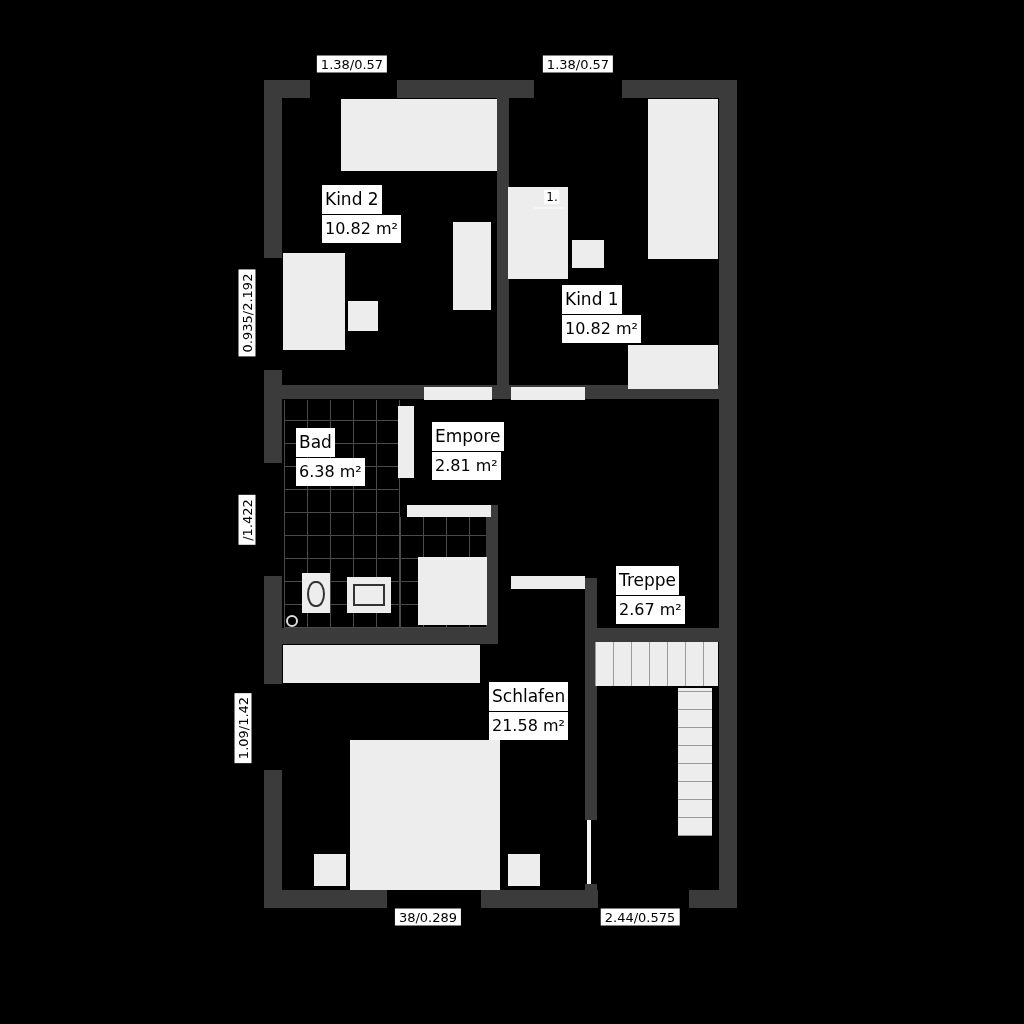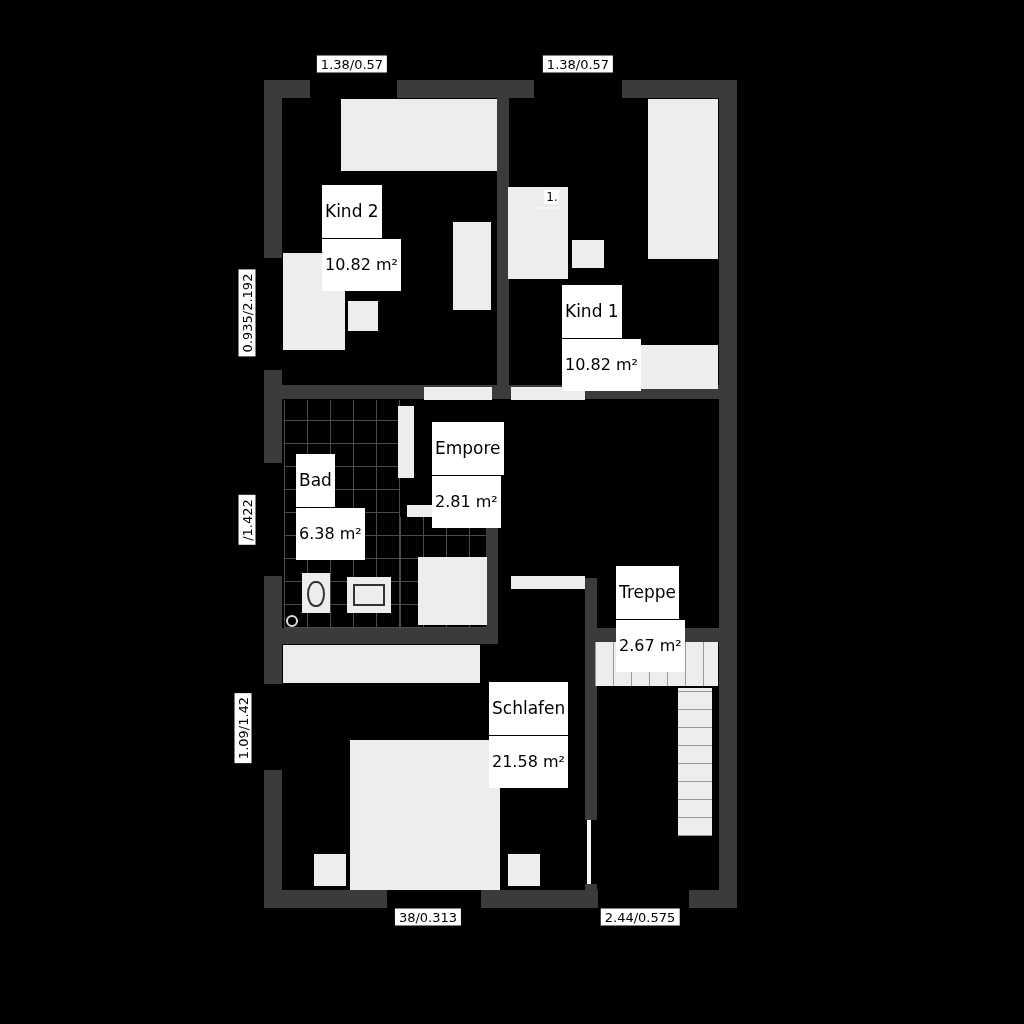--- a/index.html
+++ b/index.html
@@ -13,21 +13,21 @@
           repeating-linear-gradient(0deg,#4a4a4a 0 1px,transparent 1px 23px),
           repeating-linear-gradient(90deg,#4a4a4a 0 1px,transparent 1px 23px);}
   .stair-h{background-image:repeating-linear-gradient(90deg,#9a9a9a 0 1px,transparent 1px 18px);}
   .stair-v{background-image:repeating-linear-gradient(0deg,#9a9a9a 0 1px,transparent 1px 18px);}
   .toilet::after{content:"";position:absolute;left:5px;top:8px;right:5px;bottom:6px;
         border:2px solid #333;border-radius:45%/50%;}
   .sink::after{content:"";position:absolute;left:6px;top:7px;right:6px;bottom:7px;
         border:2px solid #333;}
   .dot{position:absolute;width:8px;height:8px;border:2px solid #ddd;border-radius:50%;background:#000;}
   .room-label{position:absolute;display:flex;flex-direction:column;align-items:flex-start;gap:1px;z-index:5;}
-  .room-label span{background:#fff;color:#000;padding:16px 3px;line-height:1.25;white-space:nowrap;}
+  .room-label span{background:#fff;color:#000;padding:4px 3px;line-height:1.25;white-space:nowrap;}
   .rname{font-size:17px;}
   .rarea{font-size:16px;}
   .dim{position:absolute;background:#fff;color:#000;font-size:13px;padding:1px 4px;
        white-space:nowrap;transform:translate(-50%,-50%);z-index:6;}
   .dim.vert{transform:translate(-50%,-50%) rotate(-90deg);}
   .dim.small{font-size:12px;padding:0 2px;}
 </style>
 </head>
 <body>
 
@@ -90,21 +90,21 @@
   <div class="f" style="left:508px;top:854px;width:32px;height:32px"></div>
 
   <div class="room-label" style="left:322px;top:185px">
     <span class="rname">Kind 2</span>
     <span class="rarea">10.82 m²</span>
   </div>
   <div class="room-label" style="left:562px;top:285px">
     <span class="rname">Kind 1</span>
     <span class="rarea">10.82 m²</span>
   </div>
-  <div class="room-label" style="left:296px;top:454px">
+  <div class="room-label" style="left:296px;top:428px">
     <span class="rname">Bad</span>
     <span class="rarea">6.38 m²</span>
   </div>
   <div class="room-label" style="left:432px;top:422px">
     <span class="rname">Empore</span>
     <span class="rarea">2.81 m²</span>
   </div>
   <div class="room-label" style="left:616px;top:566px">
     <span class="rname">Treppe</span>
     <span class="rarea">2.67 m²</span>
@@ -112,18 +112,18 @@
   <div class="room-label" style="left:489px;top:682px">
     <span class="rname">Schlafen</span>
     <span class="rarea">21.58 m²</span>
   </div>
 
   <div class="dim" style="left:352px;top:64px">1.38/0.57</div>
   <div class="dim" style="left:578px;top:64px">1.38/0.57</div>
   <div class="dim vert" style="left:247px;top:313px">0.935/2.192</div>
   <div class="dim vert" style="left:247px;top:520px">/1.422</div>
   <div class="dim vert" style="left:243px;top:728px">1.09/1.42</div>
-  <div class="dim" style="left:428px;top:917px">38/0.313</div>
+  <div class="dim" style="left:428px;top:917px">38/0.289</div>
   <div class="dim" style="left:640px;top:917px">2.44/0.575</div>
   <div class="dim small" style="left:552px;top:197px">1.</div>
   <div class="thinline" style="left:534px;top:207px;width:30px;height:2px"></div>
 
 </div>
 
 </body></html>

